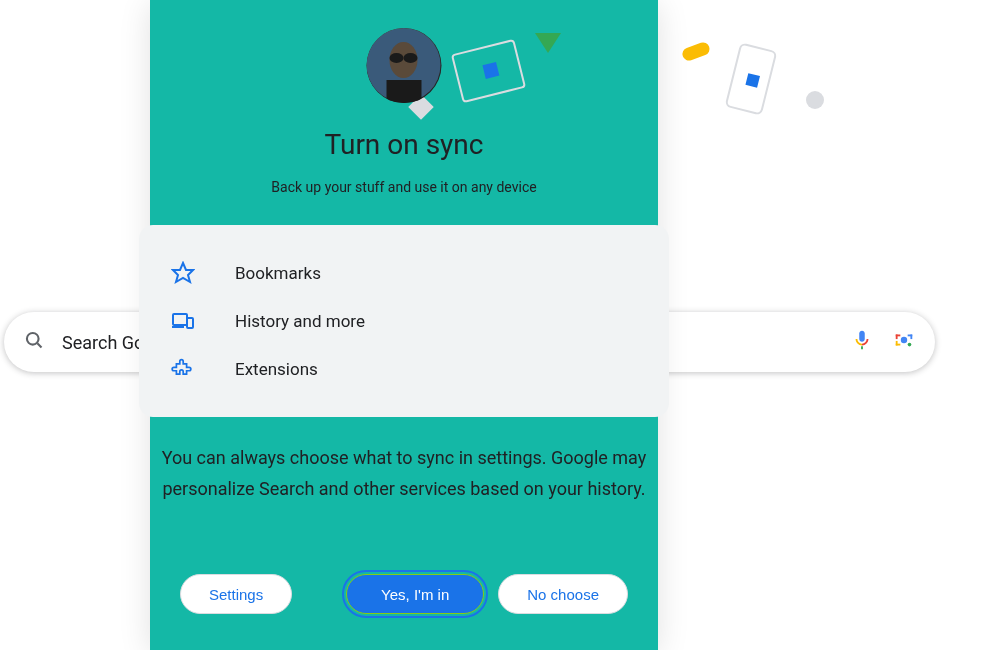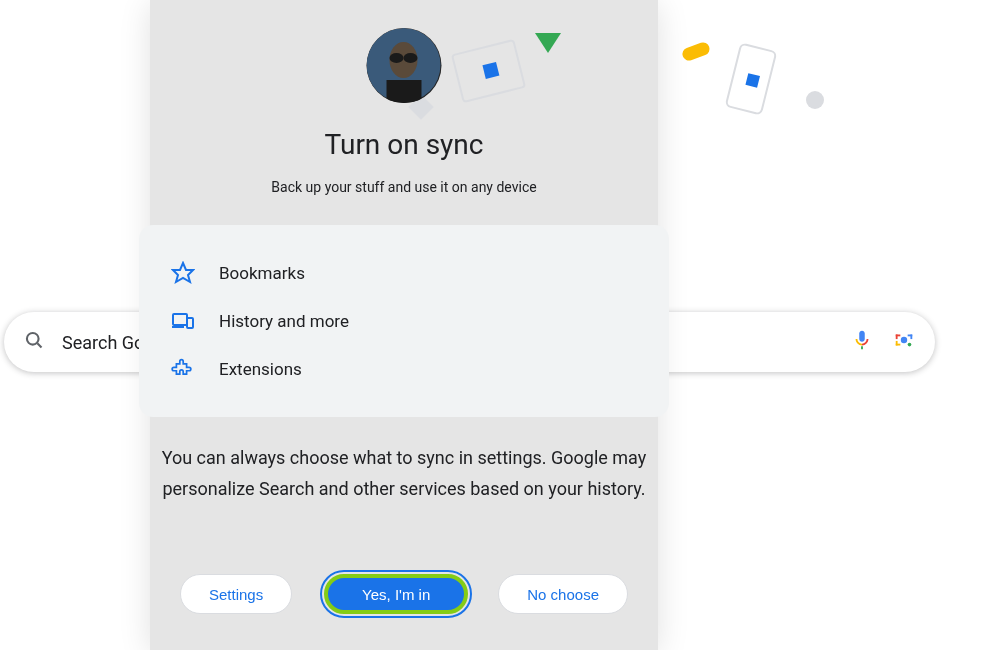--- a/index.html
+++ b/index.html
@@ -41,21 +41,21 @@
       align-items: center;
     }
     
     
     .modal {
       position: absolute;
       top: 0;
       left: 150px;
       width: 508px;
       height: 650px;
-      background: #e5e5e5;
+      background: #14b8a6;
       box-shadow: 0 4px 30px rgba(0,0,0,0.12);
       display: flex;
       flex-direction: column;
       align-items: center;
     }
     
     
     .hero {
       position: relative;
       width: 100%;
@@ -166,21 +166,21 @@
     .features-card {
       margin-top: 30px;
       width: 530px;
       background: #f1f3f4;
       border-radius: 14px;
       padding: 24px 32px;
     }
     .feature-row {
       display: flex;
       align-items: center;
-      gap: 24px;
+      gap: 40px;
       padding: 12px 0;
     }
     .feature-icon {
       width: 24px;
       height: 24px;
       display: flex;
       align-items: center;
       justify-content: center;
     }
     .feature-label {
@@ -197,21 +197,21 @@
       max-width: 530px;
     }
     
     .button-row {
       position: absolute;
       bottom: 36px;
       left: 0;
       right: 0;
       display: flex;
       justify-content: space-between;
-      gap: 16px;
+      gap: 0;
       padding: 0 30px;
     }
     .btn {
       height: 40px;
       padding: 0 28px;
       border-radius: 20px;
       font-size: 15px;
       font-weight: 500;
       cursor: pointer;
       display: inline-flex;
@@ -220,21 +220,21 @@
       border: 1px solid #dadce0;
       background: #fff;
       color: #1a73e8;
     }
     .btn-settings {
       margin-right: auto;
     }
     .btn-primary {
       background: #1a73e8;
       color: #fff;
-      border: 4px solid #84cc16;
+      border: 1px solid #84cc16;
       outline: 2px solid #1a73e8;
       outline-offset: 2px;
       padding: 0 34px;
       margin-right: 14px;
     }
     .btn-nothanks {
       
     }
   </style>
 </head>

